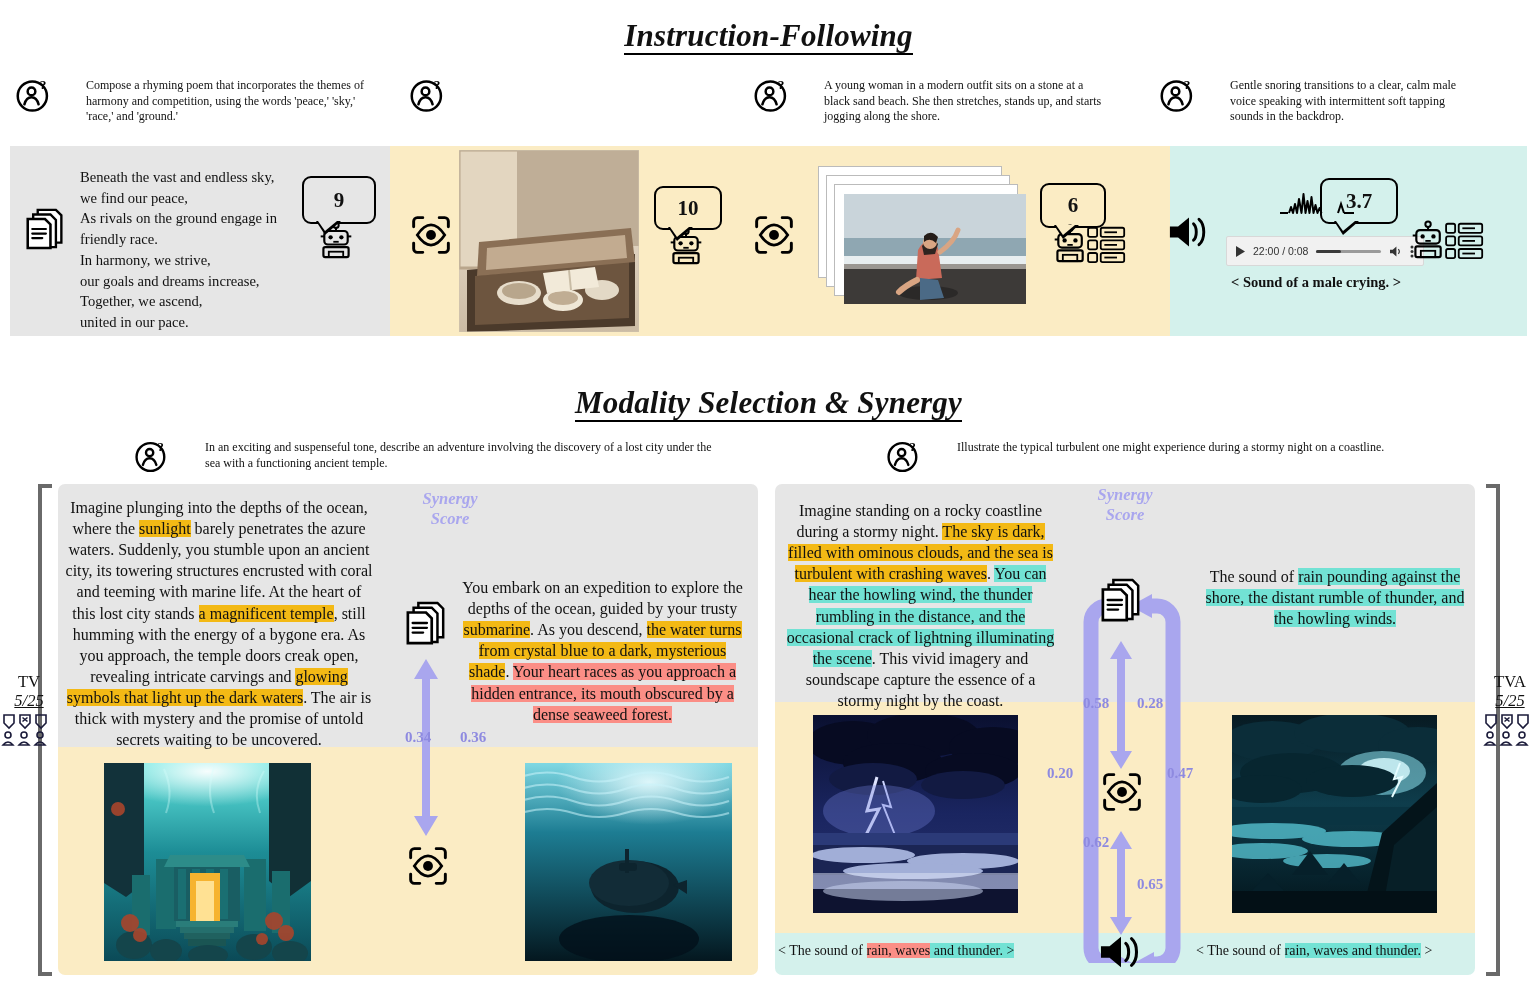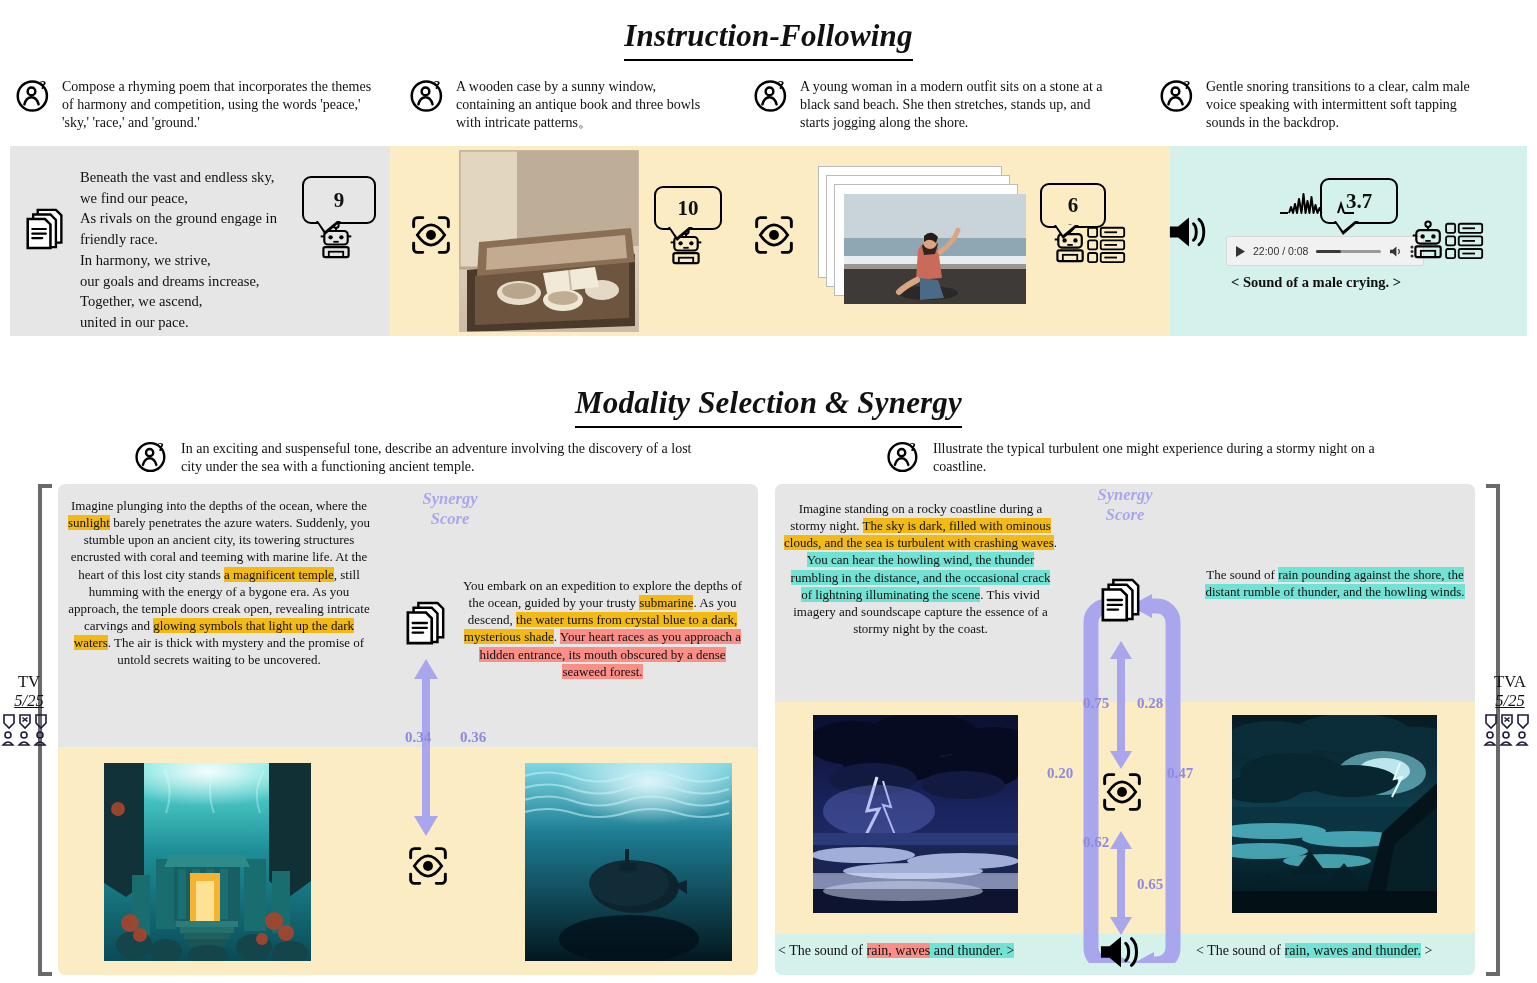--- a/index.html
+++ b/index.html
@@ -9,25 +9,25 @@
     color:#111;overflow:hidden;position:relative;
   }
   .root{position:relative;width:1537px;height:983px;}
 
   
   .section-title{
     position:absolute;width:100%;text-align:center;
     font-weight:bold;font-style:italic;font-size:31px;
     letter-spacing:.2px;
   }
-  .section-title span{border-bottom:2px solid #000;padding-bottom:6px;}
+  .section-title span{border-bottom:2px solid #000;padding-bottom:0;}
 
   
   .prompt{position:absolute;display:flex;gap:8px;align-items:flex-start;}
-  .prompt .ptext{font-size:14px;line-height:1.30;}
+  .prompt .ptext{font-size:12px;line-height:1.30;margin-left:24px;}
   .usr-ico{flex:0 0 auto;width:40px;height:40px;margin-top:-2px;}
 
   
   .band{position:absolute;}
   .b-grey{background:#e6e6e6;}
   .b-cream{background:#fbecc4;}
   .b-mint{background:#d4f1ec;}
 
   .poem{
     position:absolute;font-size:14.6px;line-height:1.42;white-space:pre-line;
@@ -67,21 +67,21 @@
   }
   .player .bar{flex:1;height:3px;background:#9a9a9a;border-radius:2px;position:relative;}
   .player .bar i{position:absolute;left:0;top:0;height:3px;width:38%;background:#3a3a3a;border-radius:2px;}
   .cap{position:absolute;font-weight:bold;font-size:14.5px;text-align:center;}
 
   
   .panel{position:absolute;}
   .p-top{background:#e6e6e6;border-radius:7px 7px 0 0;}
   .p-mid{background:#fbecc4;}
   .p-bot{background:#d4f1ec;}
-  .ptxt{position:absolute;font-size:13px;line-height:1.32;text-align:center;}
+  .ptxt{position:absolute;font-size:16px;line-height:1.32;text-align:center;}
   .syn-label{
     position:absolute;color:#a9a6ee;font-weight:bold;font-style:italic;
     font-size:16.5px;text-align:center;line-height:1.2;
   }
   .score{position:absolute;color:#8e8ae0;font-weight:bold;font-size:15px;}
   mark.y{background:#f3b915;color:#111;}
   mark.r{background:#fb8e86;color:#111;}
   mark.c{background:#72e2d4;color:#111;}
 
   .bracket{position:absolute;}
@@ -115,21 +115,20 @@
 
   <div class="prompt" style="left:408px;top:78px;width:310px;">
     <span class="usr-ico">
       <svg width="40" height="40" viewBox="0 0 48 48">
           <circle cx="22" cy="24" r="17.5" fill="none" stroke="#000" stroke-width="3"></circle>
           <circle cx="21" cy="18.5" r="4.6" fill="none" stroke="#000" stroke-width="3"></circle>
           <path d="M12.5 34c1.5-5.5 5-8.5 8.5-8.5s7 3 8.5 8.5" fill="none" stroke="#000" stroke-width="3" stroke-linecap="round"></path>
           <text x="31" y="16" font-size="16" font-weight="bold" font-family="Liberation Serif, serif">?</text>
         </svg>
     </span>
-    <span class="ptext">A wooden case by a sunny window, containing an antique book and three bowls with intricate patterns。</span>
   </div>
 
   <div class="prompt" style="left:752px;top:78px;width:355px;">
     <span class="usr-ico">
       <svg width="40" height="40" viewBox="0 0 48 48">
           <circle cx="22" cy="24" r="17.5" fill="none" stroke="#000" stroke-width="3"></circle>
           <circle cx="21" cy="18.5" r="4.6" fill="none" stroke="#000" stroke-width="3"></circle>
           <path d="M12.5 34c1.5-5.5 5-8.5 8.5-8.5s7 3 8.5 8.5" fill="none" stroke="#000" stroke-width="3" stroke-linecap="round"></path>
           <text x="31" y="16" font-size="16" font-weight="bold" font-family="Liberation Serif, serif">?</text>
         </svg>
@@ -628,21 +627,21 @@
     <svg width="34" height="134" viewBox="0 0 34 134">
       <path d="M17 3 L28 21 H21 V113 H28 L17 131 L6 113 H13 V21 H6 Z" fill="#a9a6ee"></path>
     </svg>
   </div>
   <div class="arrow-v" style="left:1104px;top:828px;">
     <svg width="34" height="110" viewBox="0 0 34 110">
       <path d="M17 3 L28 21 H21 V89 H28 L17 107 L6 89 H13 V21 H6 Z" fill="#a9a6ee"></path>
     </svg>
   </div>
 
-  <div class="score" style="left:1083px;top:695px;">0.75</div>
+  <div class="score" style="left:1083px;top:695px;">0.58</div>
   <div class="score" style="left:1137px;top:695px;">0.28</div>
   <div class="score" style="left:1047px;top:765px;">0.20</div>
   <div class="score" style="left:1167px;top:765px;">0.47</div>
   <div class="score" style="left:1083px;top:834px;">0.62</div>
   <div class="score" style="left:1137px;top:876px;">0.65</div>
 
   <div class="imgbox" style="left:813px;top:715px;width:205px;height:198px;">
     <svg width="205" height="198" viewBox="0 0 205 198" preserveAspectRatio="none">
       <defs>
         <linearGradient id="st1" x1="0" y1="0" x2="0" y2="1">

